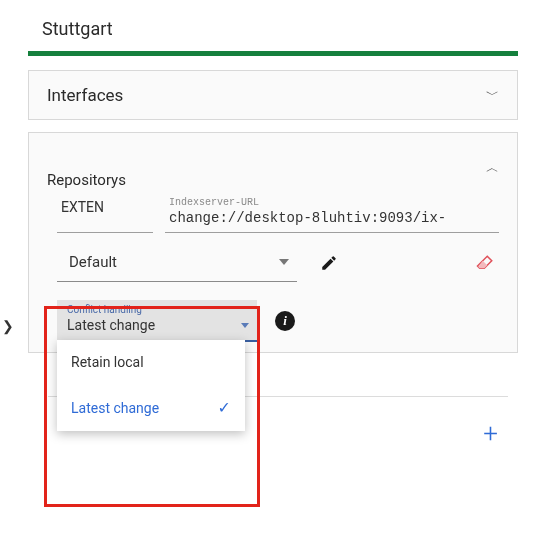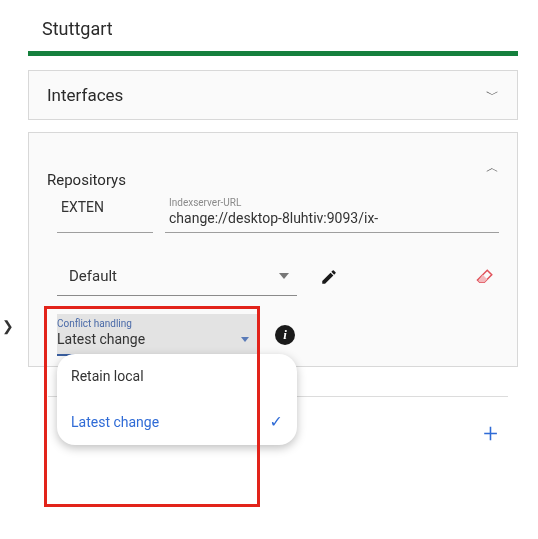--- a/index.html
+++ b/index.html
@@ -46,30 +46,30 @@
       padding: 10px 14px 12px 14px;
       margin-bottom: 14px;
     }
     .title-row .t { font-size: 18px; color: #2b2b2b; }
     .repo-body {
       padding: 0 18px 10px 28px;
     }
     .fields-row {
       display: flex;
       gap: 12px;
-      margin-bottom: 24px;
+      margin-bottom: 10px;
     }
     .field {
       display: flex;
       flex-direction: column;
       border-bottom: 1px solid #9e9e9e;
       padding: 2px 4px 6px 4px;
     }
     .field.short { width: 96px; }
-    .field.long { flex: 1; }
+    .field.long { flex: 1; font-family: Liberation Mono, monospace; }
     .field-label {
       font-size: 10px;
       color: #8a8a8a;
     }
     .field-value {
       font-size: 14px;
       color: #333;
       margin-top: 2px;
       white-space: nowrap;
       overflow: hidden;
@@ -107,21 +107,21 @@
     .conflict-row {
       display: flex;
       align-items: center;
       gap: 18px;
       position: relative;
     }
     .conflict-select {
       width: 200px;
       background: #e3e3e3;
       border-bottom: 2px solid #3a5fa0;
-      padding: 4px 8px 6px 0;
+      padding: 4px 8px 6px 10px;
       display: flex;
       justify-content: space-between;
       align-items: flex-end;
       cursor: pointer;
     }
     .conflict-select .lbl {
       font-size: 10px;
       color: #4a6aa8;
       display:block;
     }
@@ -140,25 +140,24 @@
       width: 20px; height: 20px; border-radius: 50%;
       background: #1a1a1a; color: #fff;
       display:flex;align-items:center;justify-content:center;
       font-size: 13px; font-weight: bold; font-family: Georgia, serif;
       font-style: italic;
     }
     .dropdown {
       position: absolute;
       top: 40px;
       left: 0;
-      width: 240px;
+      width: 188px;
       background: #fff;
       box-shadow: 0 3px 10px rgba(0,0,0,0.25);
       z-index: 5;
-      border-radius: 18px;
     }
     .dropdown-item {
       padding: 14px 14px;
       font-size: 14px;
       color: #333;
       display: flex;
       justify-content: space-between;
       align-items: center;
       cursor: pointer;
     }

